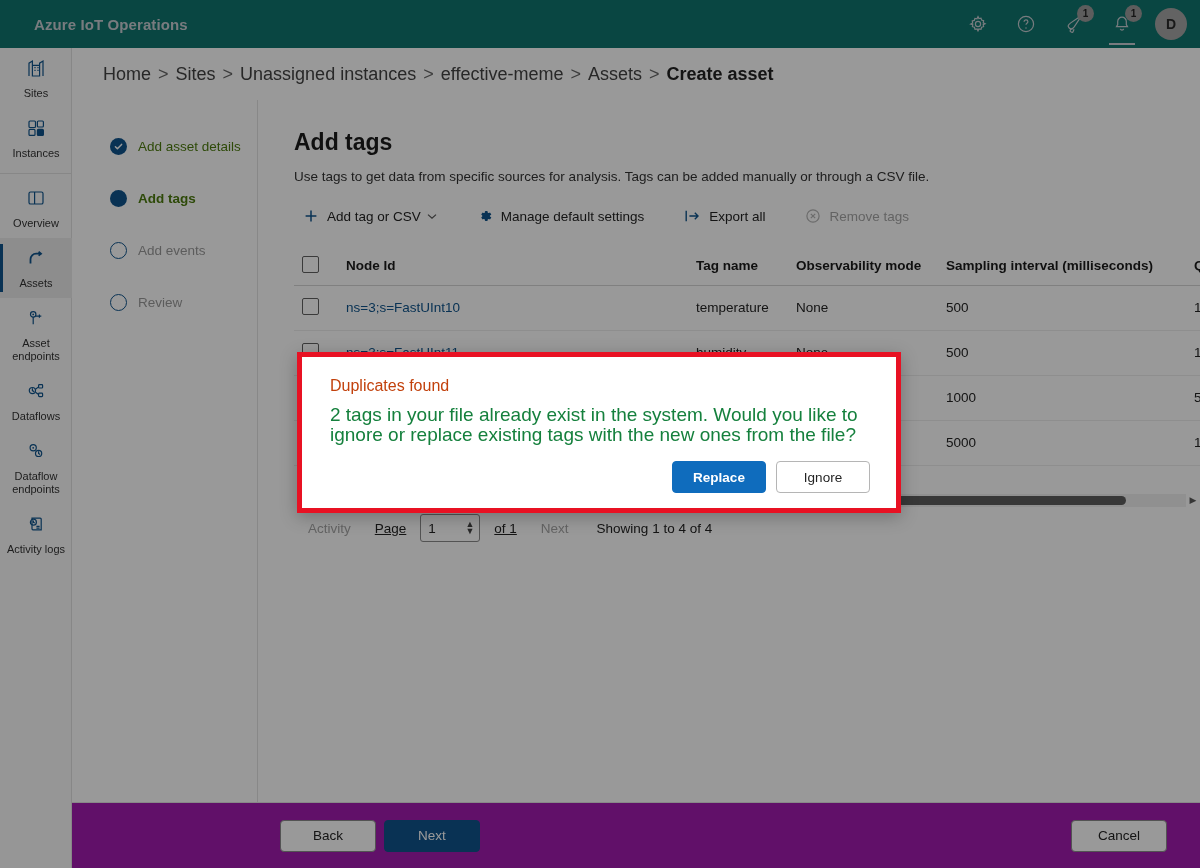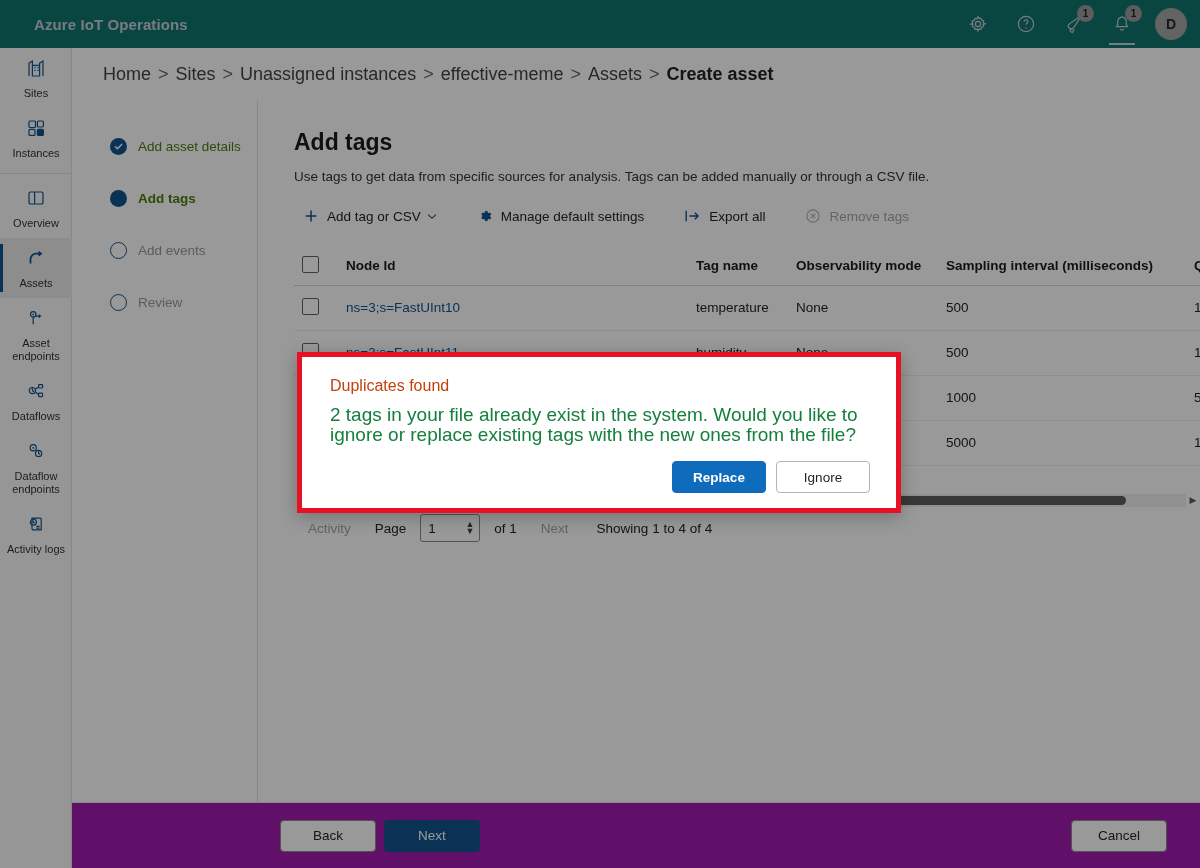--- a/index.html
+++ b/index.html
@@ -279,21 +279,21 @@
     display: flex; align-items: center;
     height: 32px;
     font-size: 13.5px;
     color: #242424;
   }
   .pg-btn {
     padding: 0 14px; height: 32px;
     display: flex; align-items: center;
     color: #a6a6a6;
   }
-  .pg-text { padding: 0 10px; }
+  .pg-text { padding: 0 10px; text-decoration: underline; }
   .pg-spin {
     width: 60px; height: 28px;
     border: 1px solid #8a8a8a;
     border-radius: 3px;
     display: flex; align-items: center;
     padding: 0 5px;
     background: #fff;
     margin: 0 4px;
   }
   .pg-spin input {

